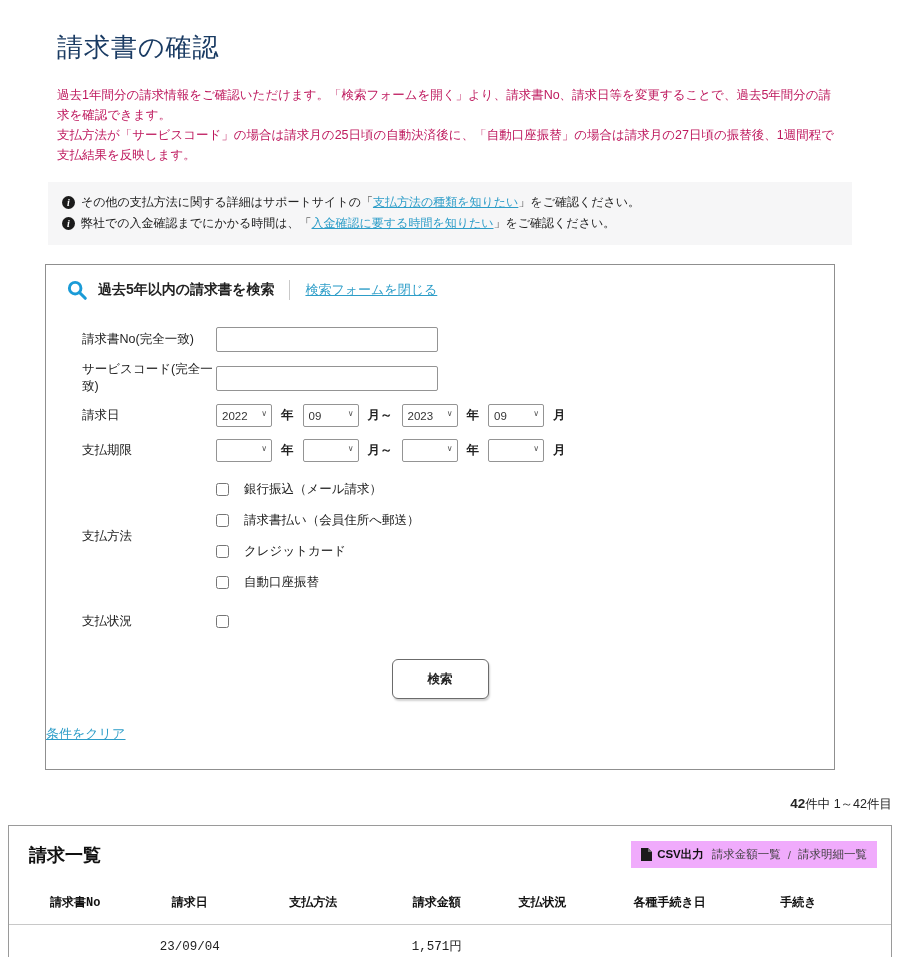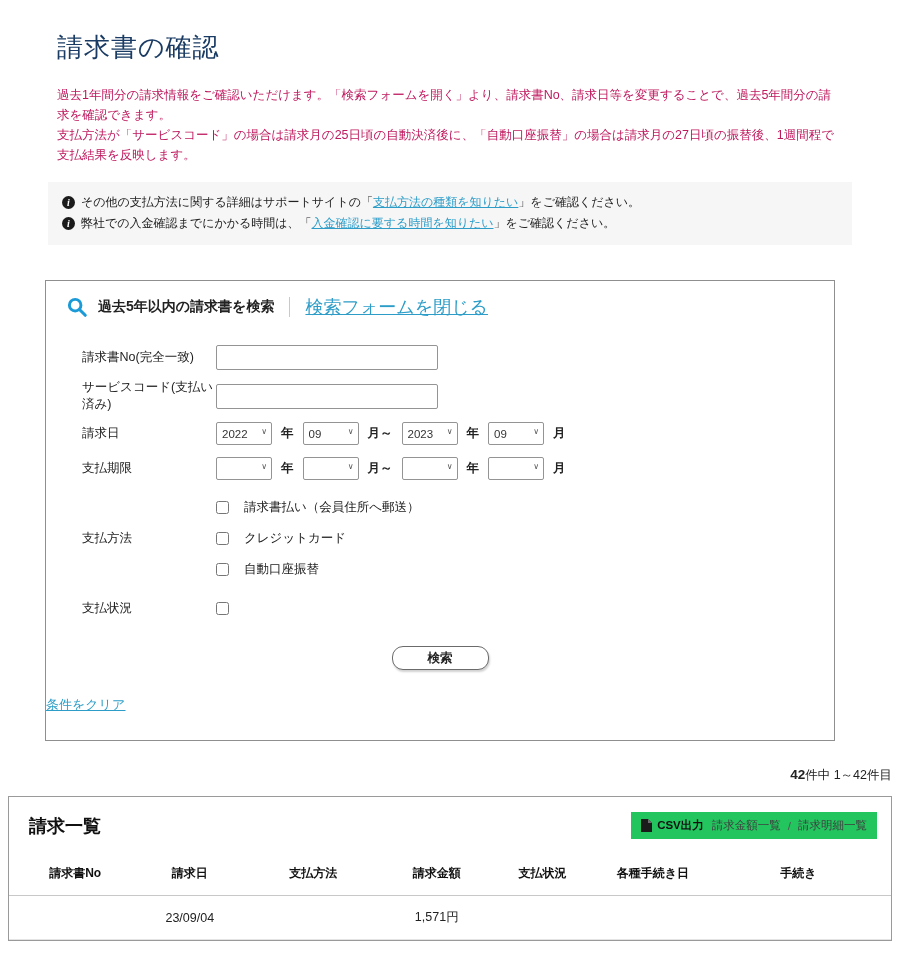--- a/index.html
+++ b/index.html
@@ -16,25 +16,25 @@
   .intro { margin:20px 57px 0 57px; font-size:12.5px; line-height:20px; color:#be185d; }
 
   .notice-box { margin:17px 48px 0 48px; background:#f6f6f7; padding:10px 14px 11px; }
   .notice-line { display:flex; align-items:flex-start; line-height:21px; font-size:12px; }
   .info-icon { flex:0 0 auto; width:13px; height:13px; border-radius:50%; background:#1b1b1b; color:#fff;
     font-size:10px; font-weight:bold; line-height:13px; text-align:center; margin:4px 6px 0 0;
     font-family:"Liberation Serif","DejaVu Serif",serif; font-style:italic; }
   .teal-link { color:#2d9dc8; text-decoration:underline; }
 
   
-  .search-panel { margin:35px 0 0 45px; width:790px; border:1px solid #8f8f8f; background:#fff; padding-bottom:26px; }
+  .search-panel { margin:19px 0 0 45px; width:790px; border:1px solid #8f8f8f; background:#fff; padding-bottom:26px; }
   .panel-header { display:flex; align-items:center; padding:14px 18px 12px 20px; }
   .panel-title { font-size:14px; font-weight:bold; color:#222; margin-left:10px; }
   .header-divider { width:1px; height:20px; background:#c9c9c9; margin:0 15px; }
-  .close-link { font-size:18px; }
+  .close-link { font-size:13px; }
 
   .form-row { display:flex; padding-left:36px; margin-bottom:9px; }
   .form-label { width:134px; font-weight:normal; font-size:12.5px; display:flex; align-items:center; flex:0 0 auto; }
   .form-field { display:flex; align-items:center; }
   .text-input { width:222px; height:25px; border:1px solid #949494; border-radius:2px; font-size:12px; padding:0 6px; background:#fff; }
 
   .date-row { margin-bottom:12px; }
   .select-wrap { position:relative; display:inline-block; }
   .select-wrap select {
     appearance:none; -webkit-appearance:none; width:56px; height:23px; border:1px solid #949494; border-radius:2px;
@@ -44,44 +44,44 @@
   .select-wrap::after { content:"∨"; position:absolute; right:5px; top:5px; font-size:8px; color:#555; pointer-events:none; }
   .date-unit { font-weight:bold; font-size:12.5px; margin:0 9px; color:#222; }
 
   .checkbox-group { display:flex; flex-direction:column; justify-content:center; }
   .checkbox-line { display:flex; align-items:center; height:31px; }
   .checkbox-line input { width:13px; height:13px; margin-right:15px; accent-color:#fff; }
   .checkbox-line label { font-size:12.5px; color:#222; }
   .group-row { margin-bottom:4px; }
 
   .button-row { text-align:center; margin-top:22px; }
-  .search-button { width:97px; height:24px; background:#fff; border:1px solid #6b6b6b; border-radius:11px;
+  .search-button { width:97px; height:40px; background:#fff; border:1px solid #6b6b6b; border-radius:6px;
     font-size:12.5px; font-weight:bold; color:#222; box-shadow:1px 2px 2px rgba(0,0,0,.18); cursor:pointer;
     font-family:"Liberation Sans","DejaVu Sans",sans-serif; }
   .clear-row { text-align:left; margin-top:26px; font-size:13px;text-decoration:underline; }
 
   
   .results-count { width:884px; text-align:right; margin:26px 0 12px 8px; font-size:12.5px; color:#222; }
   .results-count b { font-size:13.5px; }
 
   
   .list-panel { margin:12px 0 0 8px; width:884px; border:1px solid #9a9a9a; background:#fff; }
   .list-header { display:flex; justify-content:space-between; align-items:center; padding:15px 14px 12px 20px; }
   .list-title { font-size:18px; font-weight:bold; color:#111; }
-  .csv-chip { background:#22c55e; display:flex; align-items:center; padding:6px 10px; font-size:11.5px; color:#333; }
+  .csv-chip { background:#f0abfc; display:flex; align-items:center; padding:6px 10px; font-size:11.5px; color:#333; }
   .csv-chip .csv-label { font-weight:bold; margin:0 8px 0 5px; color:#111; }
   .csv-chip a { color:#3f3f3f; text-decoration:none; }
   .csv-sep { margin:0 7px; color:#555; }
 
   .tbl { display:table; width:100%; table-layout:fixed; border-collapse:collapse; }
   .tr { display:table-row; }
-  .th, .td { display:table-cell; text-align:center; vertical-align:middle; }
+  .th, .td { display:table-cell; text-align:center; vertical-align:middle;font-family:Liberation Mono, monospace; }
   .th { font-weight:bold; font-size:12px; padding:14px 0 13px; border-bottom:1px solid #c8c8c8; color:#111; }
   .td { font-size:12.5px; padding:13px 0; border-bottom:1px solid #e4e4e4; color:#222; }
-  .c1{width:15%;} .c2{width:11%;} .c3{width:17%;} .c4{width:11%;} .c5{width:13%;} .c6{width:12%;} .c7{width:21%;}
+  .c1{width:15%;} .c2{width:11%;} .c3{width:17%;} .c4{width:11%;} .c5{width:13%;} .c6{width:12%;text-align:right;} .c7{width:21%;}
   .due-cell { line-height:1; }
 
   .actions-cell { text-align:left; padding-left:6px; }
 </style>
 </head>
 <body>
 
 <h1 class="page-title">請求書の確認</h1>
 
 <div class="intro">
@@ -114,21 +114,21 @@
   </div>
 
   <div class="form-row" style="margin-top:14px;">
     <span class="form-label">請求書No(完全一致)</span>
     <span class="form-field">
       <input class="text-input" type="text" value="" style="">
     </span>
   </div>
 
   <div class="form-row">
-    <span class="form-label">サービスコード(支払い済み)</span>
+    <span class="form-label">サービスコード(完全一致)</span>
     <span class="form-field">
       <input class="text-input" type="text" value="" style="">
     </span>
   </div>
 
   <div class="form-row date-row" style="margin-top:7px;">
     <span class="form-label">請求日</span>
     <span class="form-field">
       <span class="select-wrap"><select><option>2022</option></select></span>
       <span class="date-unit">年</span>
@@ -151,20 +151,24 @@
       <span class="select-wrap"><select><option></option></select></span>
       <span class="date-unit">年</span>
       <span class="select-wrap"><select><option></option></select></span>
       <span class="date-unit">月</span>
     </span>
   </div>
 
   <div class="form-row group-row" style="margin-top:10px;">
     <span class="form-label">支払方法</span>
     <span class="checkbox-group">
+      <span class="checkbox-line">
+        <input type="checkbox" id="pm0" style="">
+        <label for="pm0">銀行振込（メール請求）</label>
+      </span>
       <span class="checkbox-line">
         <input type="checkbox" id="pm1" style="">
         <label for="pm1">請求書払い（会員住所へ郵送）</label>
       </span>
       <span class="checkbox-line">
         <input type="checkbox" id="pm3" style="">
         <label for="pm3">クレジットカード</label>
       </span>
       <span class="checkbox-line">
         <input type="checkbox" id="pm2" style="">

